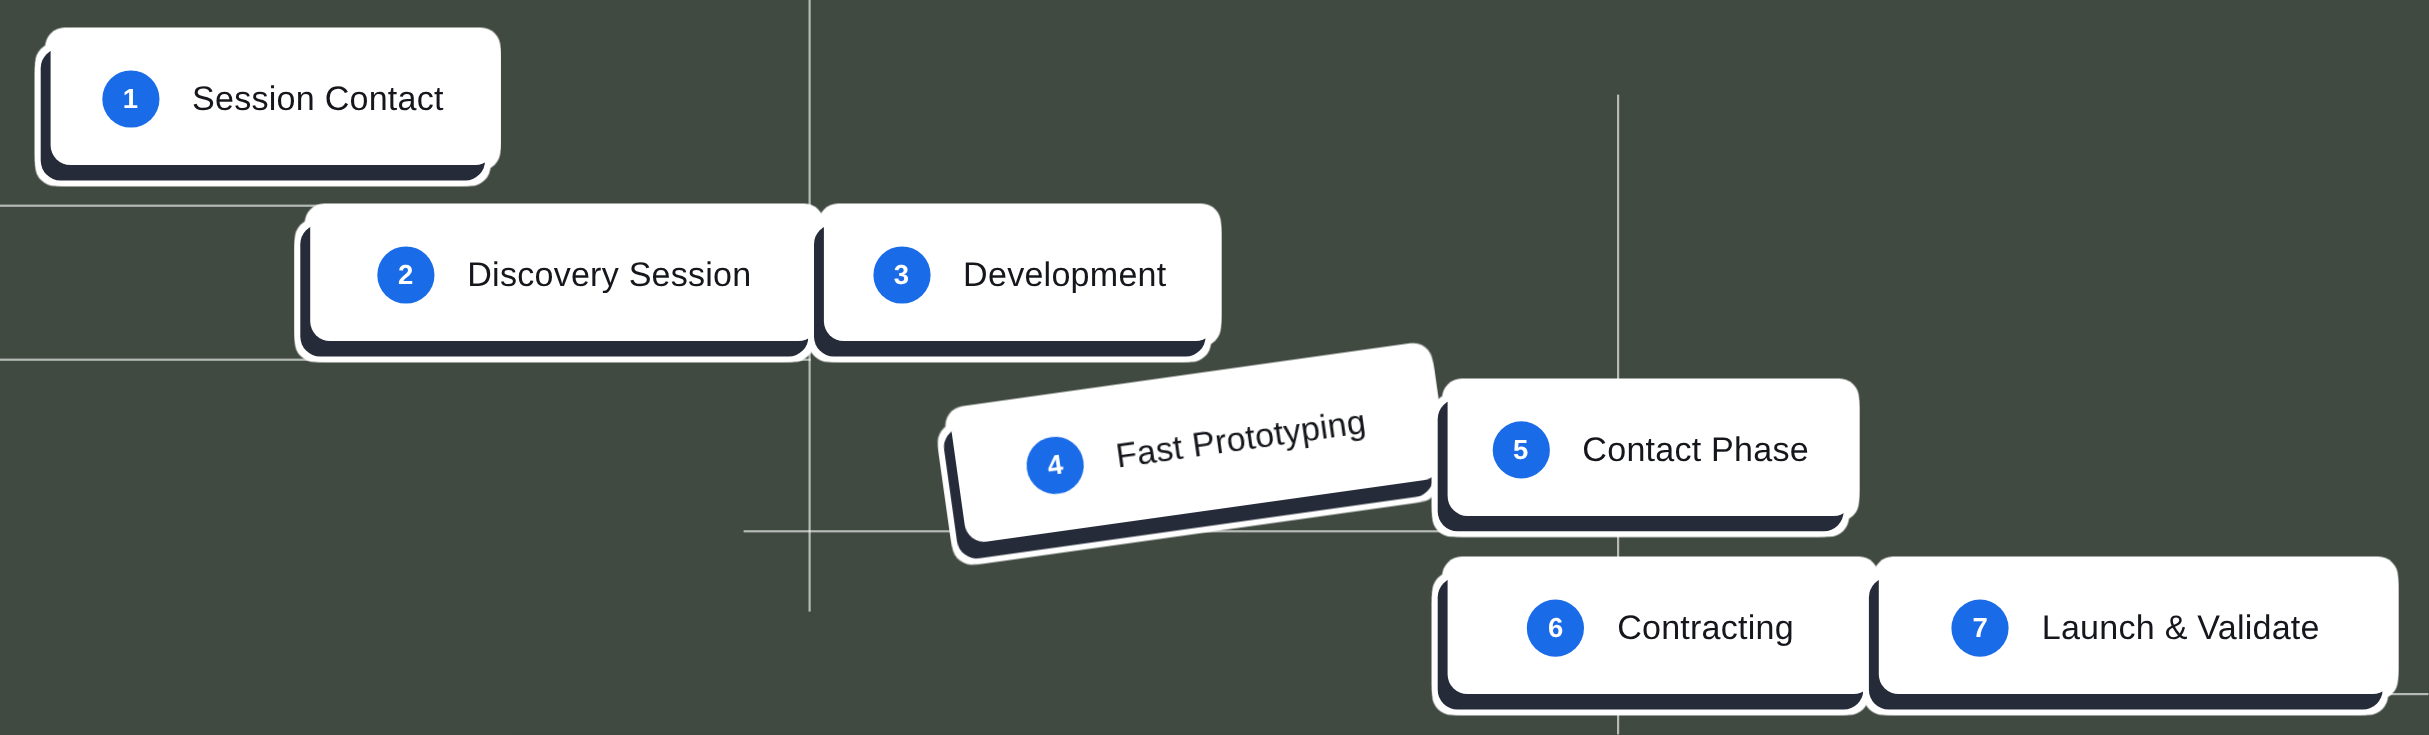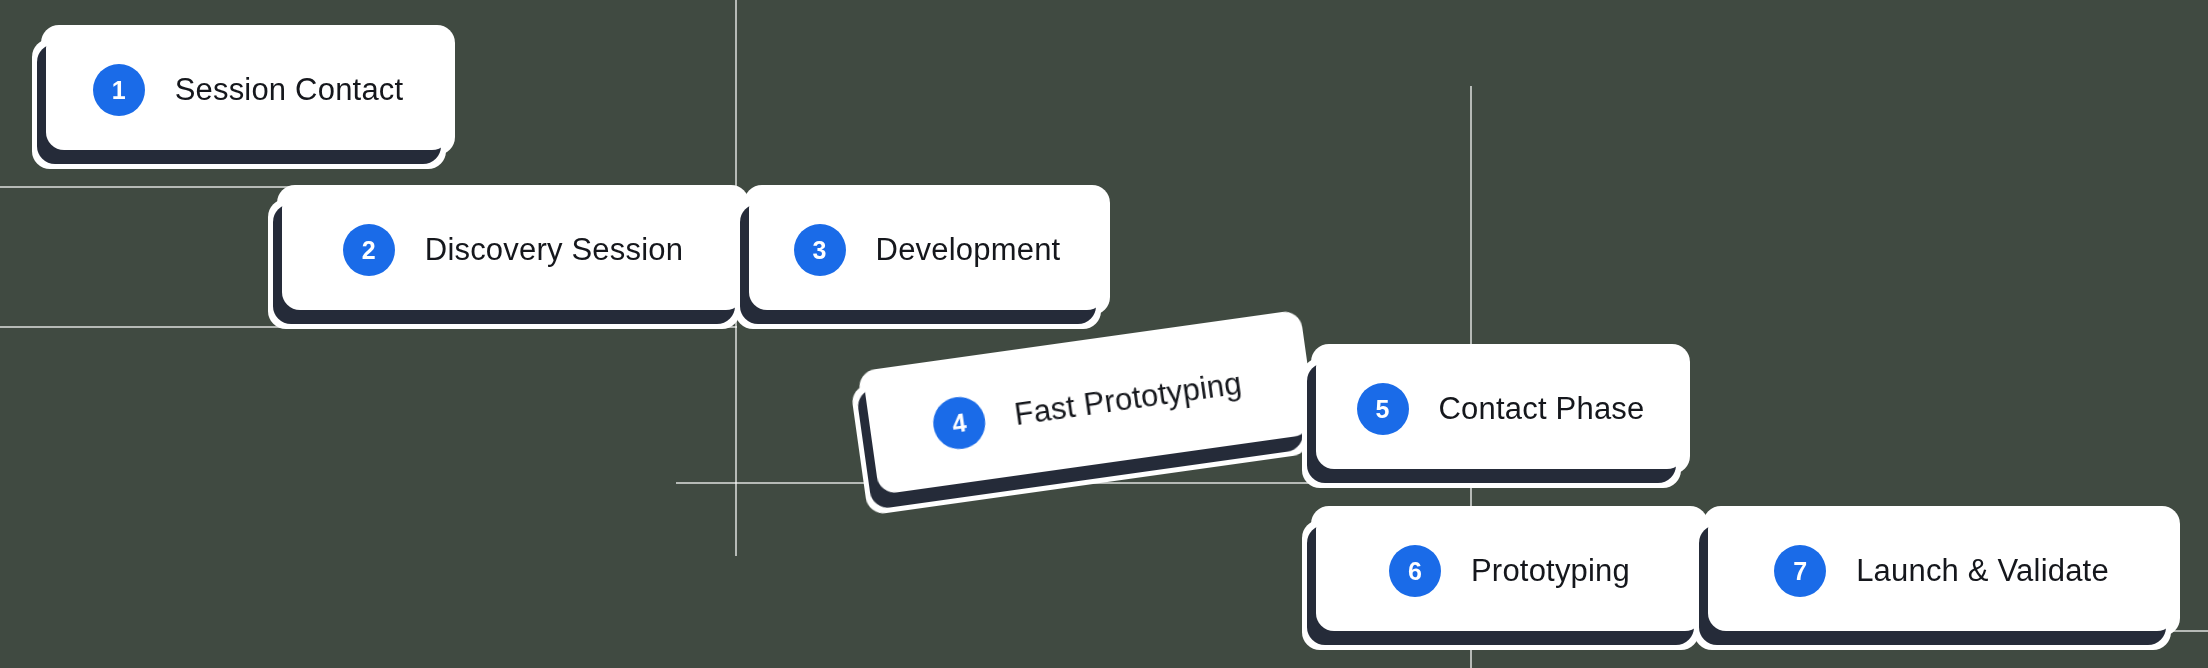--- a/index.html
+++ b/index.html
@@ -131,21 +131,21 @@
   <div class="sticker s5">
     <div class="card">
       <span class="badge">5</span>
       <span class="label">Contact Phase</span>
     </div>
   </div>
 
   <div class="sticker s6">
     <div class="card">
       <span class="badge">6</span>
-      <span class="label">Prototyping</span>
+      <span class="label">Contracting</span>
     </div>
   </div>
 
   <div class="sticker s7">
     <div class="card">
       <span class="badge">7</span>
       <span class="label">Launch &amp; Validate</span>
     </div>
   </div>
 

